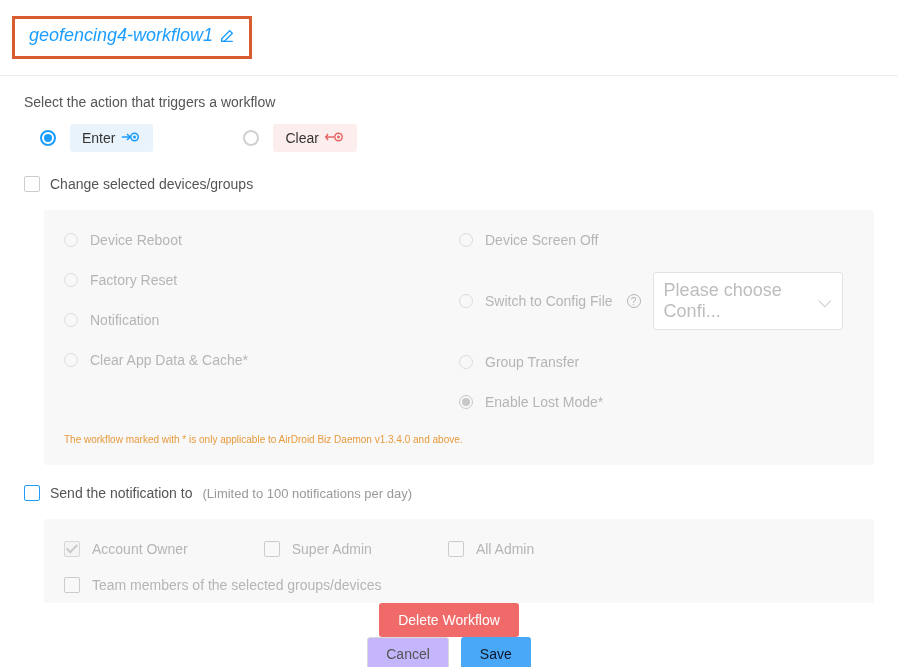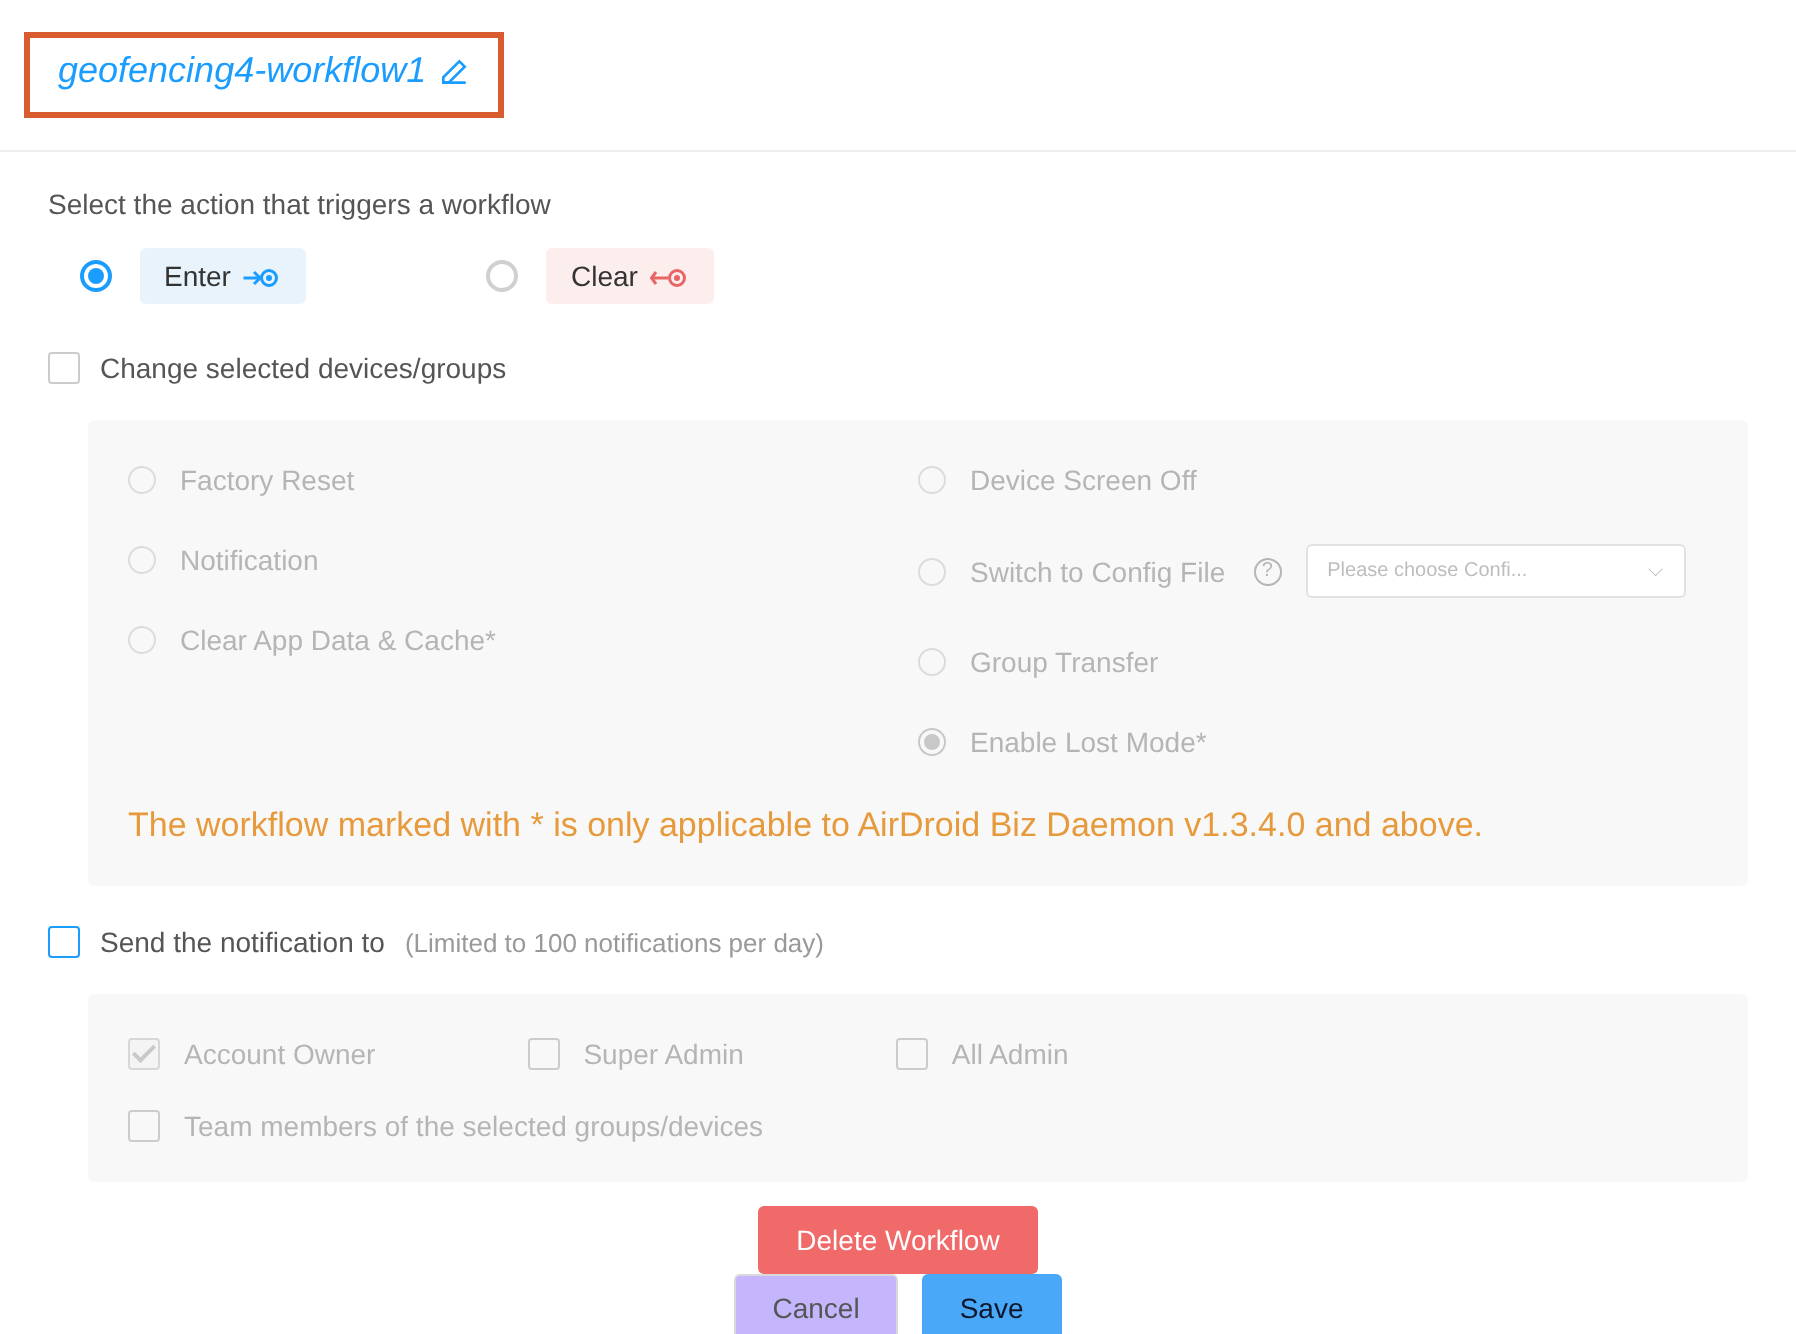--- a/index.html
+++ b/index.html
@@ -43,21 +43,21 @@
     border-top: 1px solid #eee;
   }
   .scroll-body::-webkit-scrollbar { width:10px; background:#f7f7f7;}
   .scroll-body::-webkit-scrollbar-thumb { background:#c9c9c9; border-radius:2px;}
   .scroll-body::-webkit-scrollbar-track { background:#f7f7f7; }
 
   .prompt { color:#555; font-size:14px; margin-bottom:14px; }
 
   .trigger-row { display:flex; align-items:center; gap:90px; padding-left:16px; margin-bottom:24px;}
   .trig-opt { display:flex; align-items:center; gap:14px; }
-  .chip { padding:6px 14px 6px 12px; border-radius:3px; display:flex; align-items:flex-end; gap:6px; font-size:14px;}
+  .chip { padding:6px 14px 6px 12px; border-radius:3px; display:flex; align-items:flex-start; gap:6px; font-size:14px;}
   .chip.enter { background:#e9f3fb; color:#333;}
   .chip.exit  { background:#fdeeee; color:#333;}
 
   .radio {
     width:16px; height:16px; border-radius:50%; border:2px solid #d0d0d0; position:relative; flex-shrink:0;
   }
   .radio.checked { border-color:#1a9dff; }
   .radio.checked::after { content:""; position:absolute; inset:2px; background:#1a9dff; border-radius:50%; }
   .radio.sm { width:14px; height:14px; border-width:1.5px;}
   .radio.sm.checked::after{ inset:2px;}
@@ -90,25 +90,25 @@
   .opt-item { display:flex; align-items:center; gap:12px; }
   .opt-item .txt { color:#b5b5b5; }
 
   .help-icon {
     width:14px;height:14px;border:1px solid #b5b5b5;border-radius:50%;font-size:10px;
     display:inline-flex;align-items:center;justify-content:center;color:#b5b5b5;margin-left:2px;
   }
   .select-box {
     background:#fff; border:1px solid #e2e2e2; border-radius:3px;
     padding:7px 10px; width:190px; display:flex; justify-content:space-between; align-items:center;
-    color:#bdbdbd; font-size:10px;
+    color:#bdbdbd; font-size:18px;
   }
   .chev { color:#bdbdbd; }
 
-  .note-orange { color:#e79a3c; font-size:17px; margin-top:24px;}
+  .note-orange { color:#e79a3c; font-size:10px; margin-top:24px;}
 
   .stack-list { display:flex; flex-direction:column; gap:20px; }
   .recip-row { display:flex; gap:76px;}
 
   .footer {
     position:absolute; left:0; right:0; bottom:0; height:64px;
     display:flex; align-items:center; padding:0 24px; background:#fff;
     justify-content:space-between;
     flex-direction:column;
   }
@@ -170,20 +170,24 @@
     <span class="checkbox"></span>
     <span class="lbl">Change selected devices/groups</span>
   </div>
 
 
   <div class="panel disabled">
     <div class="opt-grid">
       <div class="opt-col">
         <div class="opt-item">
           <span class="radio sm disabled"></span>
+            <span class="txt">Device Reboot</span>
+        </div>
+        <div class="opt-item">
+          <span class="radio sm disabled"></span>
             <span class="txt">Factory Reset</span>
         </div>
         <div class="opt-item">
           <span class="radio sm disabled"></span>
             <span class="txt">Notification</span>
         </div>
         <div class="opt-item">
           <span class="radio sm disabled"></span>
             <span class="txt">Clear App Data &amp; Cache*</span>
         </div>

